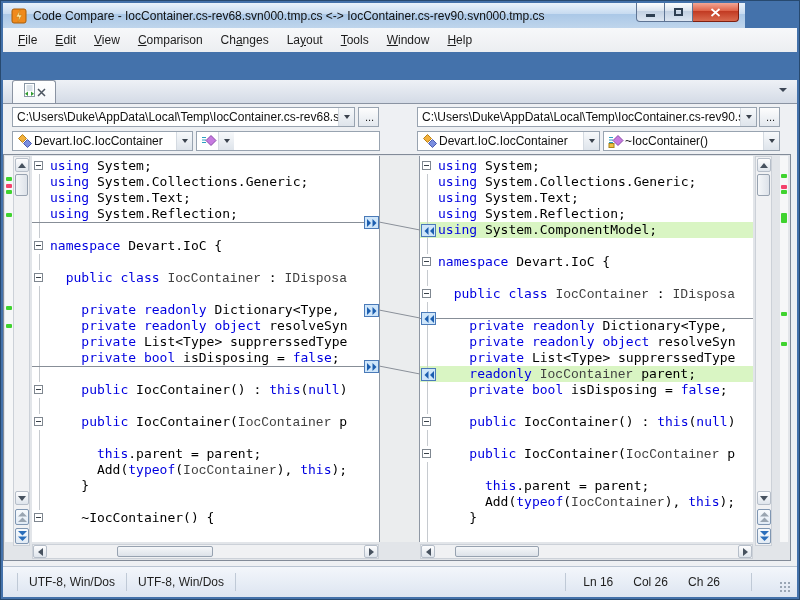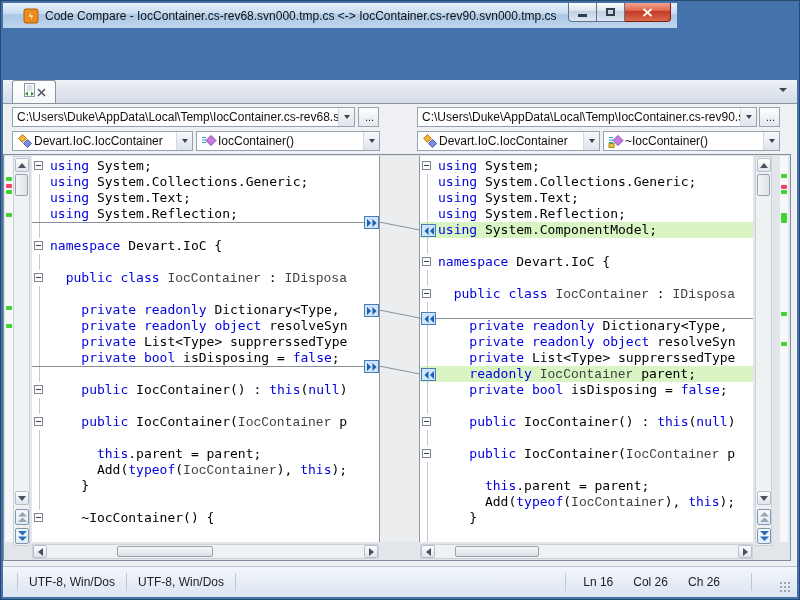--- a/index.html
+++ b/index.html
@@ -1,22 +1,22 @@
 <!DOCTYPE html>
 <html><head>
 <meta charset="utf-8">
 <style>
   html,body{margin:0;padding:0;width:800px;height:600px;overflow:hidden;
     font-family:"Liberation Sans",sans-serif;}
   .window{position:relative;width:800px;height:600px;background:#4472ab;
     box-shadow:inset 0 0 0 1px #27496f;}
   
-  .titlebar{position:absolute;left:3px;top:3px;width:674px;height:25px;
+  .titlebar{position:absolute;left:3px;top:3px;width:742px;height:25px;
     background:linear-gradient(#e9f2fb,#c6daf0 45%,#abc8e7 46%,#bfd5ec);
-    display:flex;align-items:center;padding-left:20px;box-sizing:border-box;}
+    display:flex;align-items:center;padding-left:8px;box-sizing:border-box;}
   .app-icon{width:16px;height:16px;margin-right:6px;flex:0 0 16px;}
   .title{font-size:12px;color:#101010;white-space:nowrap;overflow:hidden;flex:1;}
   .wc{height:19px;margin-top:-6px;display:flex;align-items:center;justify-content:center;
     border:1px solid #5e7494;border-top:none;box-sizing:border-box;}
   .wc-min{width:29px;border-radius:0 0 0 4px;background:linear-gradient(#fefefe,#d9e2ee 45%,#c2d0e2 46%,#dde6f2);}
   .wc-max{width:28px;border-left:none;background:linear-gradient(#fefefe,#d9e2ee 45%,#c2d0e2 46%,#dde6f2);}
   .wc-close{width:46px;border-left:none;border-radius:0 0 4px 0;margin-right:6px;
     background:linear-gradient(#f4a694,#dd5f45 45%,#c23a22 46%,#d96a4e);border-color:#7e1f10;}
   .glyph-min{width:9px;height:3px;background:#2f3f52;margin-top:6px;}
   .glyph-max{width:9px;height:8px;border:2px solid #2f3f52;box-sizing:border-box;}
@@ -137,20 +137,31 @@
     <span class="wc wc-max">
         <span class="glyph-max"></span>
       </span>
     <span class="wc wc-close">
         <svg width="11" height="9" viewBox="0 0 11 9">
           <path d="M1.5 1l8 7M9.5 1l-8 7" stroke="#fff" stroke-width="1.7"></path>
         </svg>
       </span>
   </div>
 
+  <div class="menubar" id="menubar">
+      <div class="menu-item"><u>F</u>ile</div>
+      <div class="menu-item"><u>E</u>dit</div>
+      <div class="menu-item"><u>V</u>iew</div>
+      <div class="menu-item"><u>C</u>omparison</div>
+      <div class="menu-item">Ch<u>a</u>nges</div>
+      <div class="menu-item">La<u>y</u>out</div>
+      <div class="menu-item"><u>T</u>ools</div>
+      <div class="menu-item"><u>W</u>indow</div>
+      <div class="menu-item"><u>H</u>elp</div>
+    </div>
 
   <div class="toolbar" id="toolbar">
       <span class="tb-grip"></span>
       <button class="tb-btn">
         <span><svg width="16" height="16" viewBox="0 0 16 16">
             <rect x="2.5" y="1.5" width="10" height="13" fill="#fffef8" stroke="#8a97a5"></rect>
             <path d="M4.5 4h6M4.5 6h6M4.5 8h4" stroke="#aab6c2" fill="none"></path>
             <path d="M8 9l6.5 2.5-3.2 1-1 3.2z" fill="#3f9b41" stroke="#2d7030" stroke-width="0.6"></path>
           </svg></span>
         <span class="tb-label">New Code Comparison</span>
@@ -325,21 +336,20 @@
       <span class="ctext">Devart.IoC.IocContainer</span>
       <span class="carr">
           <span class="carr-tri"></span>
         </span>
     </div>
     <div class="combo" style="left:193px;top:27px;width:184px;">
       <span class="cicon"><svg width="16" height="16" viewBox="0 0 16 16">
             <path d="M1 4.5h4M1 7h4M1 9.5h4" stroke="#2aa0c0"></path>
             <path d="M10 2.5l5 5-5 5-5-5z" fill="#c77ae0" stroke="#8a4aaa"></path>
           </svg></span>
-      <span class="ctext">IocContainer()</span>
       <span class="carr">
           <span class="carr-tri"></span>
         </span>
     </div>
     <div class="combo" style="left:414px;top:27px;width:183px;">
       <span class="cicon"><svg width="16" height="16" viewBox="0 0 16 16">
             <path d="M5.5 1.5l4 4-4 4-4-4z" fill="#f3b13c" stroke="#b9821a"></path>
             <path d="M10.5 6.5l4 4-4 4-4-4z" fill="#7a8ee0" stroke="#4a5ab0"></path>
           </svg></span>
       <span class="ctext">Devart.IoC.IocContainer</span>

